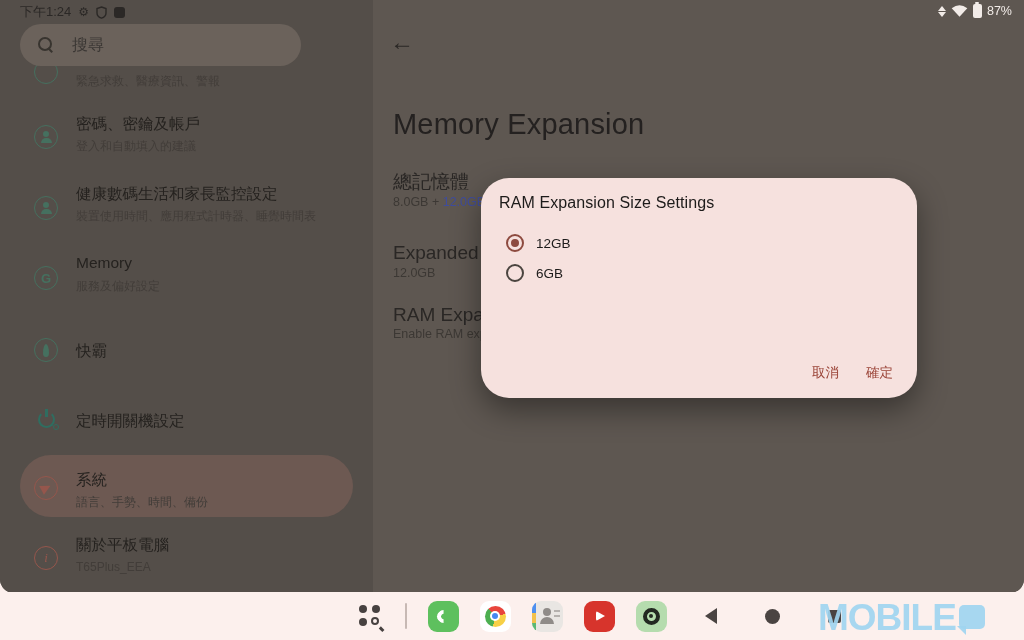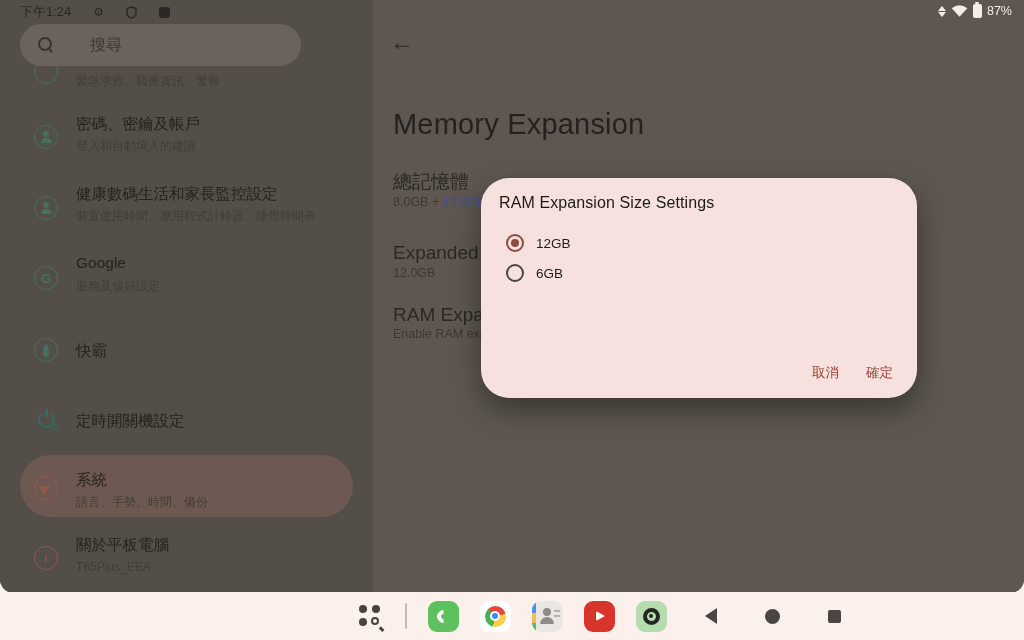--- a/index.html
+++ b/index.html
@@ -8,38 +8,38 @@
          background:#fcf0ed; }
   .stage { position:absolute; inset:0; width:1024px; height:640px; overflow:hidden; }
 
   
   .app-area { position:absolute; top:0; left:0; width:1024px; height:593px;
               border-radius:0 0 14px 14px; overflow:hidden; background:#5e5751; }
   .sidebar { position:absolute; top:0; left:0; width:373px; height:593px; background:#544e49; }
   .main    { position:absolute; top:0; left:373px; width:651px; height:593px; background:#5e5751; }
 
   
-  .sb-left { position:absolute; top:3px; left:20px; display:flex; align-items:center; gap:22px;
+  .sb-left { position:absolute; top:3px; left:20px; display:flex; align-items:center; gap:7px;
              color:#2b2826; font-size:13px; }
   .sb-gear { font-size:12px; line-height:1; }
   .sb-square { width:11px; height:11px; background:#2b2826; border-radius:3px; }
   .sb-right { position:absolute; top:4px; right:12px; display:flex; align-items:center; gap:5px;
               color:#f2ece8; font-size:12.5px; }
   .updown { display:flex; flex-direction:column; gap:1px; }
   .tri-up { width:0;height:0;border-left:4px solid transparent;border-right:4px solid transparent;
             border-bottom:5px solid #f2ece8; }
   .tri-dn { width:0;height:0;border-left:4px solid transparent;border-right:4px solid transparent;
             border-top:5px solid #f2ece8; }
   .batt { position:relative; width:9px; height:14px; background:#f2ece8; border-radius:2px; }
   .batt:before { content:""; position:absolute; top:-2px; left:2.5px; width:4px; height:2px;
                  background:#f2ece8; border-radius:1px; }
 
   
   .search { position:absolute; top:24px; left:20px; width:281px; height:42px; border-radius:21px;
-            background:#6b625b; display:flex; align-items:center; padding-left:18px; gap:36px; }
+            background:#6b625b; display:flex; align-items:center; padding-left:18px; gap:18px; }
   .mag { position:relative; width:16px; height:16px; }
   .mag:before { content:""; position:absolute; top:0; left:0; width:10px; height:10px;
                 border:2px solid #38342f; border-radius:50%; }
   .mag:after { content:""; position:absolute; left:10px; top:10px; width:6px; height:2px;
                background:#38342f; transform:rotate(45deg); transform-origin:left center; }
   .search-text { color:#3b3734; font-size:16px; }
 
   
   .srow { position:absolute; left:0; width:373px; cursor:default; }
   .ring { position:absolute; left:34px; width:24px; height:24px; border:1.5px solid #45705f;
@@ -192,21 +192,21 @@
             </span>
         </div>
         <div class="stitle" style="top:184px">健康數碼生活和家長監控設定</div>
         <div class="ssub" style="top:208px">裝置使用時間、應用程式計時器、睡覺時間表</div>
       </div>
 
       <div class="srow">
         <div class="ring" style="top:266px">
           <span class="gletter">G</span>
         </div>
-        <div class="stitle" style="top:254px">Google</div>
+        <div class="stitle" style="top:254px">Memory</div>
         <div class="ssub" style="top:278px">服務及偏好設定</div>
       </div>
 
       <div class="srow">
         <div class="ring" style="top:338px">
             <span class="rocket"></span>
           </div>
         <div class="stitle" style="top:341px">快霸</div>
       </div>
 
@@ -316,14 +316,18 @@
           <span class="gear-dark"></span>
         </span>
     </div>
     <div class="navbtns">
       <span class="nav-back"></span>
       <span class="nav-home"></span>
       <span class="nav-recents"></span>
     </div>
   </div>
 
+  <div class="watermark">
+    <span>MOBILE</span>
+    <span class="bubble"></span>
+  </div>
 
 </div>
 
 </body></html>

